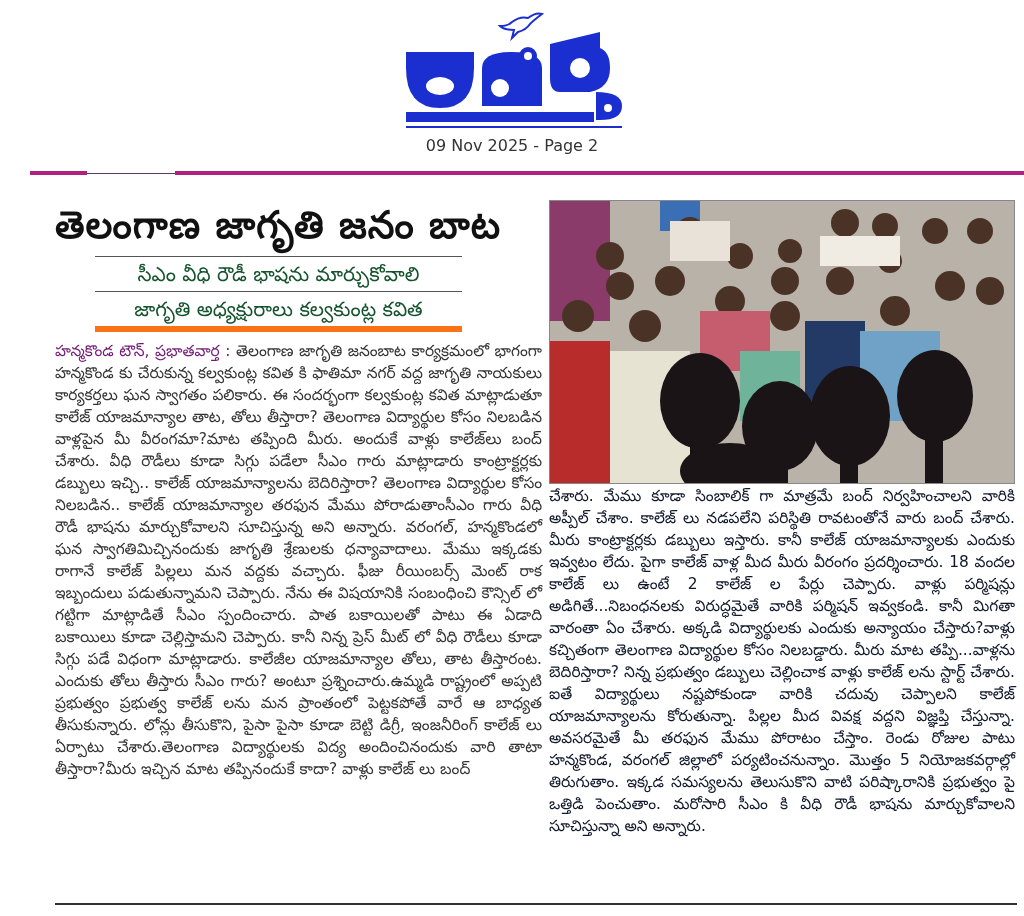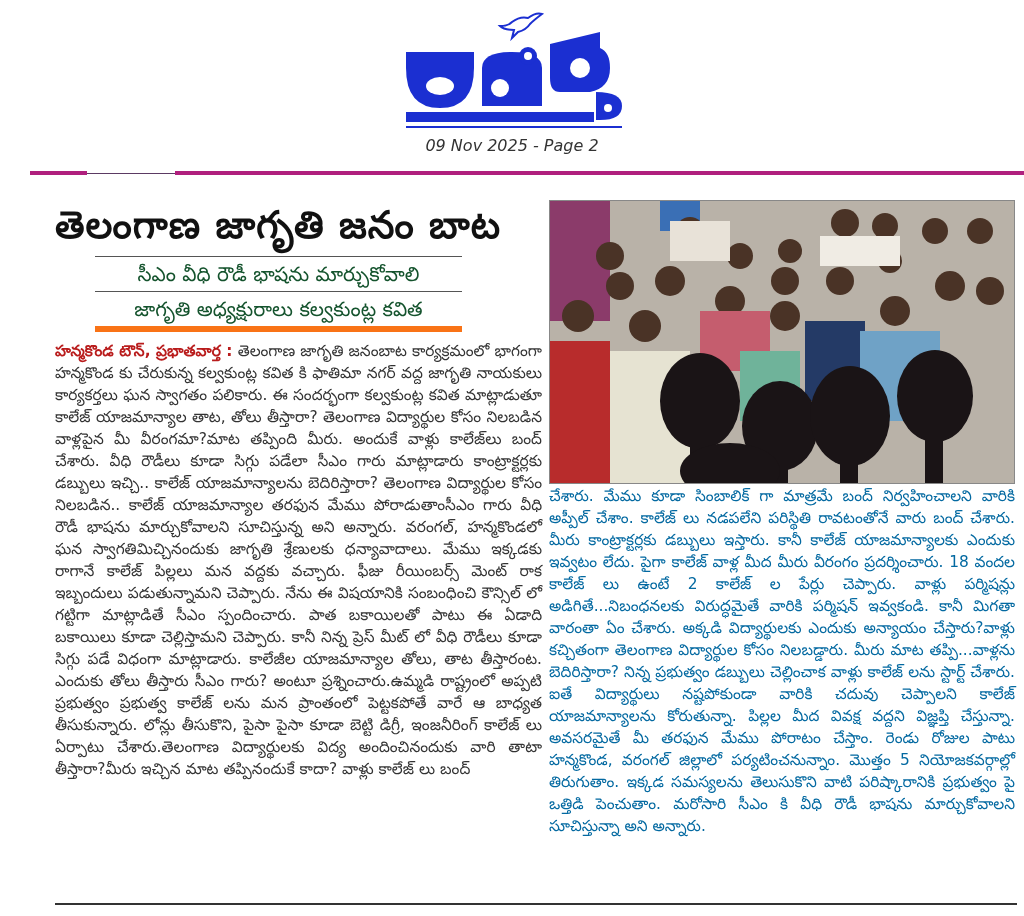--- a/index.html
+++ b/index.html
@@ -1,20 +1,20 @@
 <!DOCTYPE html>
 <html><head>
   <meta charset="utf-8">
   <style>
     html, body { margin: 0; padding: 0; background: #ffffff; }
     body {
       width: 1024px; height: 916px; position: relative; overflow: hidden;
       font-family: "DejaVu Sans", sans-serif; color: #222;
     }
-    .masthead { position: absolute; left: 0; top: 0; width: 880px; height: 170px; font-style: italic; }
+    .masthead { position: absolute; left: 0; top: 0; width: 880px; height: 170px; }
     .logo { position: absolute; left: 400px; top: 8px; width: 230px; height: 120px; }
     .edition-line {
       position: absolute; left: 0; width: 1024px; top: 136px; text-align: center;
       font-family: "DejaVu Sans", sans-serif; font-size: 16px; color: #333;
     }
     .rule-top {
       position: absolute; left: 30px; top: 171px; width: 994px; height: 4px;
       background: #b0207e;
     }
     .rule-top .seg-mid-gap { position: absolute; left: 57px; top: 0; width: 88px; height: 4px; background: #fff; }
@@ -28,33 +28,33 @@
     .subhead-wrap { margin: 6px 0 0 0; padding: 0 80px 0 40px; }
     .subhead {
       border-top: 1px solid #555; text-align: center; font-size: 20px; line-height: 34px;
       color: #14532d; margin: 0 0 0 0; font-weight: normal;
     }
     .subhead.last { border-bottom: 6px solid #f97316; }
     .body-text {
       font-family: "DejaVu Sans", sans-serif; font-size: 15.4px; line-height: 22px;
       color: #333; text-align: justify; margin: 8px 0 0 0;
     }
-    .body-text .dateline { font-weight: bold; color: #b91c1c; }
+    .body-text .dateline { font-weight: normal; color: #701a75; }
 
     .photo {
       position: absolute; left: 549px; top: 200px; width: 464px; height: 282px;
       border: 1px solid #888; overflow: hidden;
       background: linear-gradient(180deg, #c9c2b8 0%, #a79888 30%, #6e5a4a 60%, #3f3430 100%);
     }
     .photo svg { width: 100%; height: 100%; display: block; }
 
     .article-right {
       position: absolute; left: 549px; top: 485px; width: 466px;
       font-family: "DejaVu Sans", sans-serif; font-size: 15.4px; line-height: 22px;
-      color: #0369a1; text-align: justify;
+      color: #0f172a; text-align: justify;
     }
     .rule-bottom { position: absolute; left: 55px; top: 903px; width: 962px; height: 2px; background: #333; }
   </style>
 </head>
 <body>
 
 <div class="masthead">
   <div class="logo">
     <svg viewBox="0 0 230 120" width="230" height="120">
 

